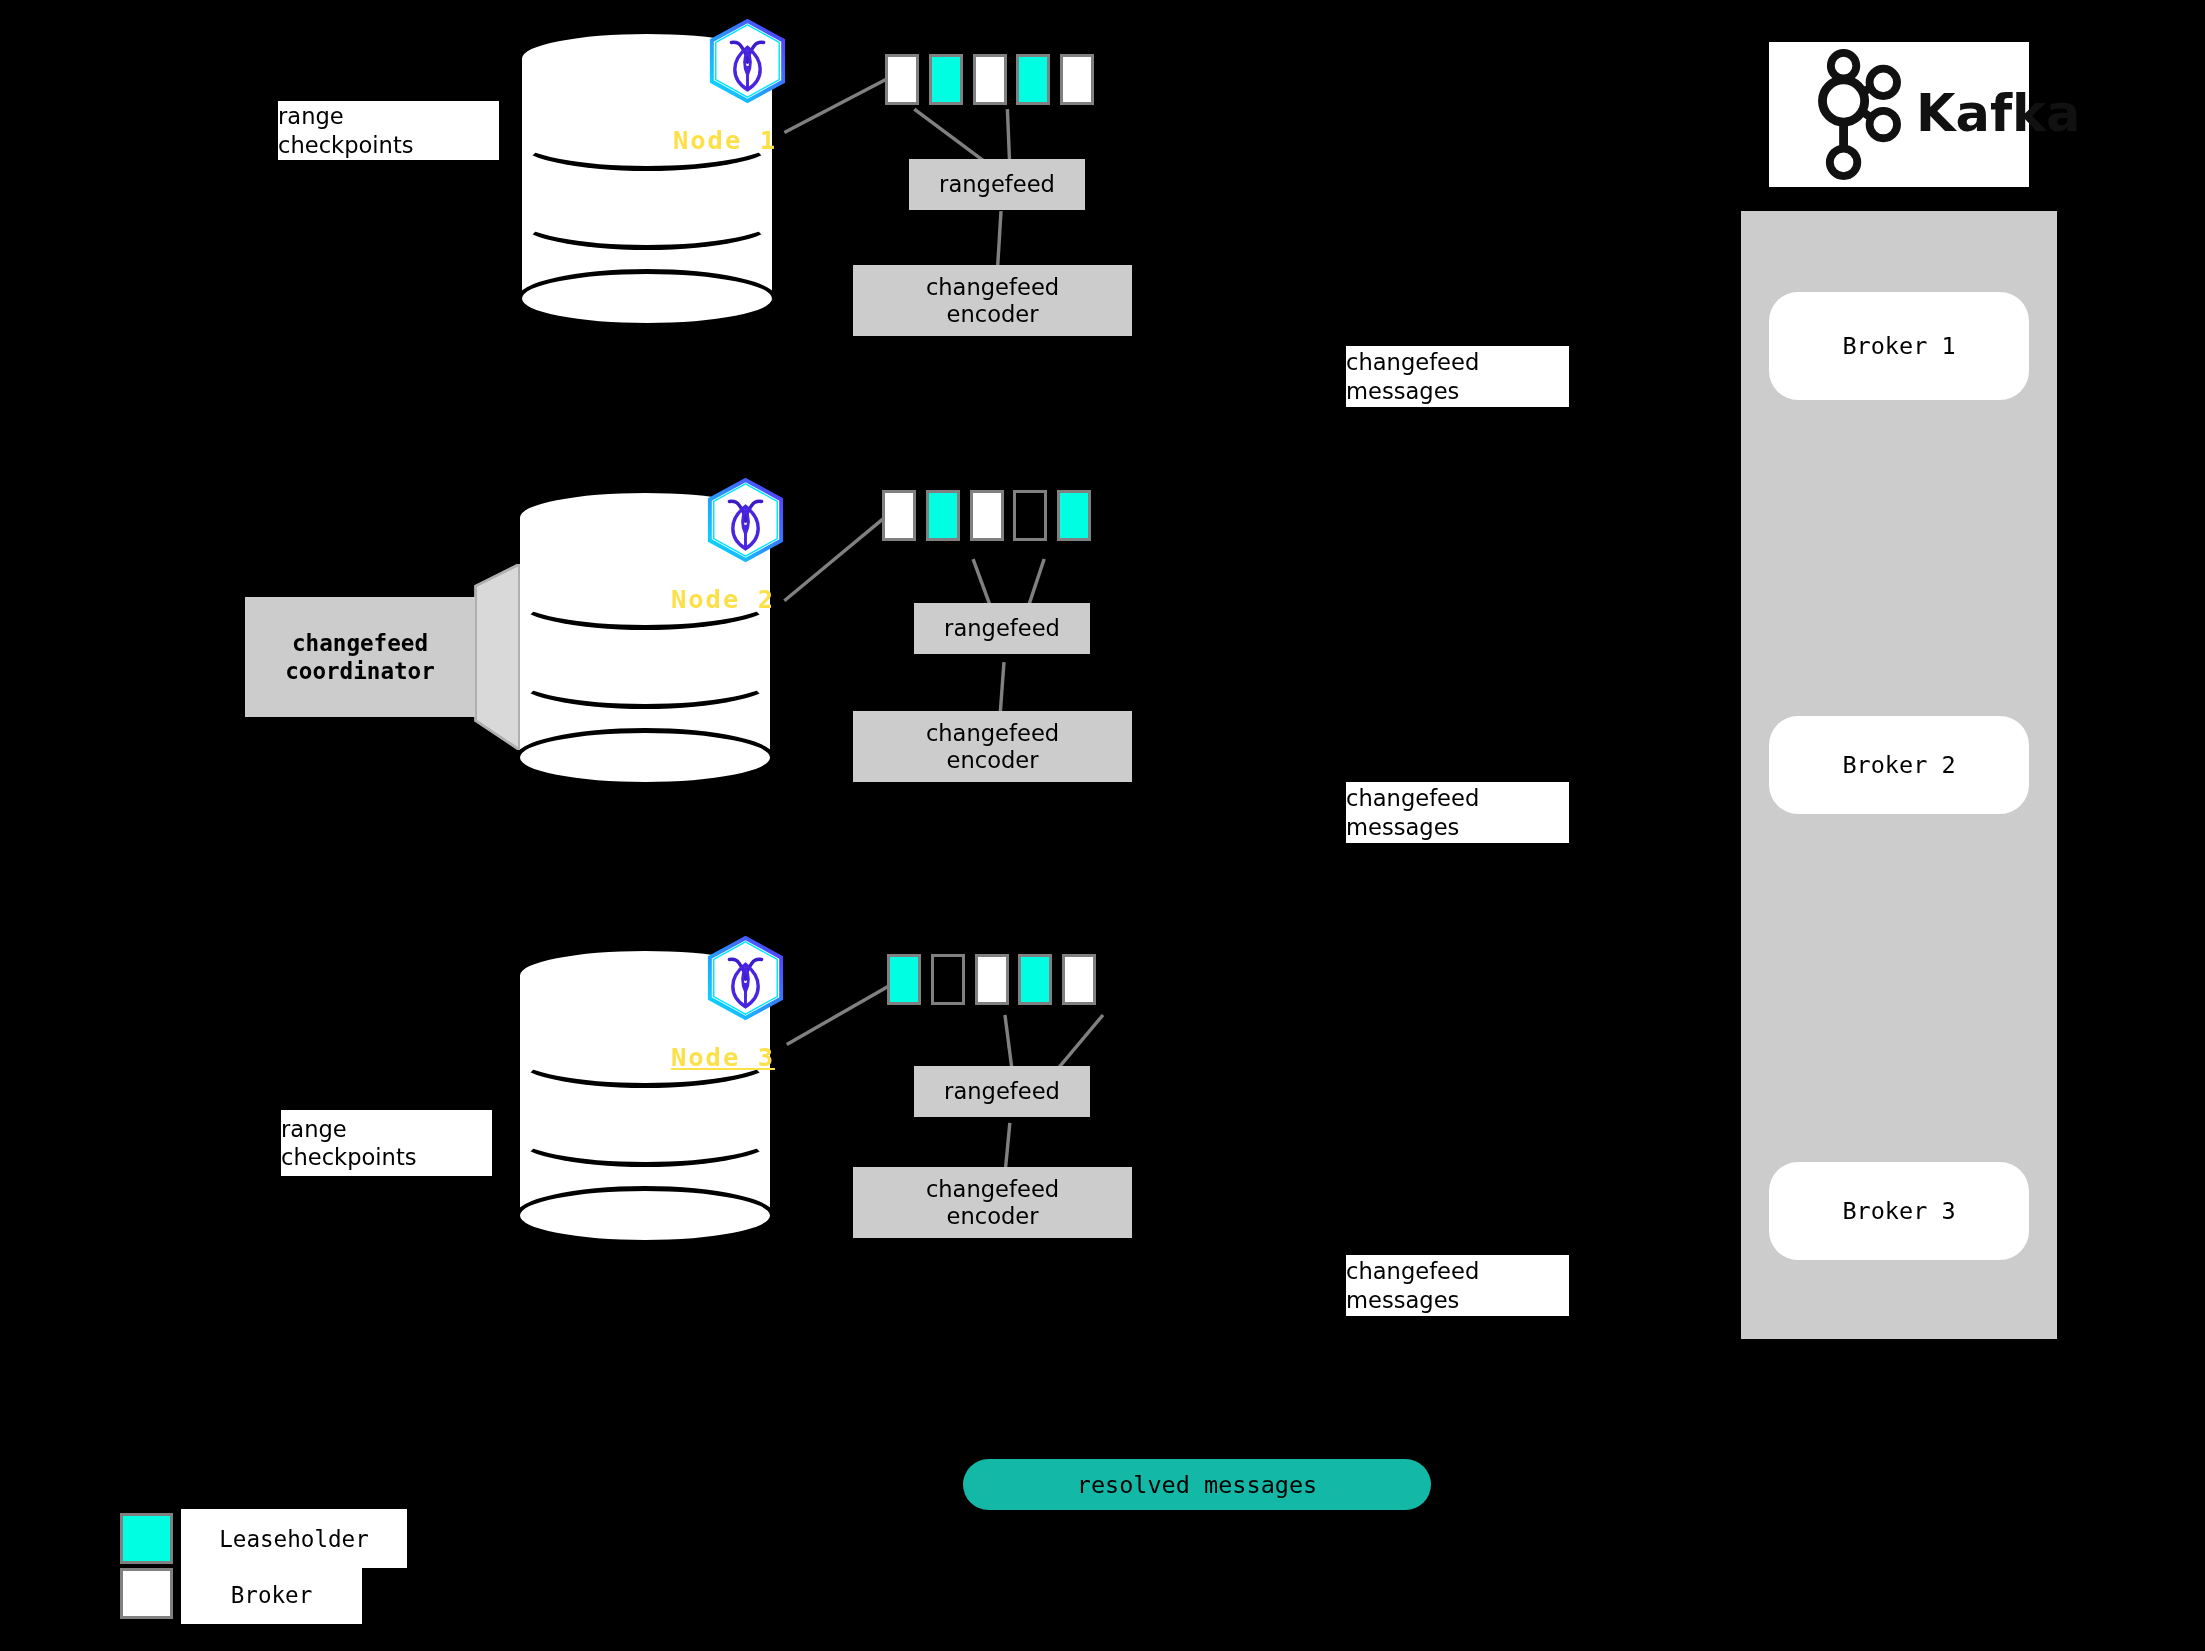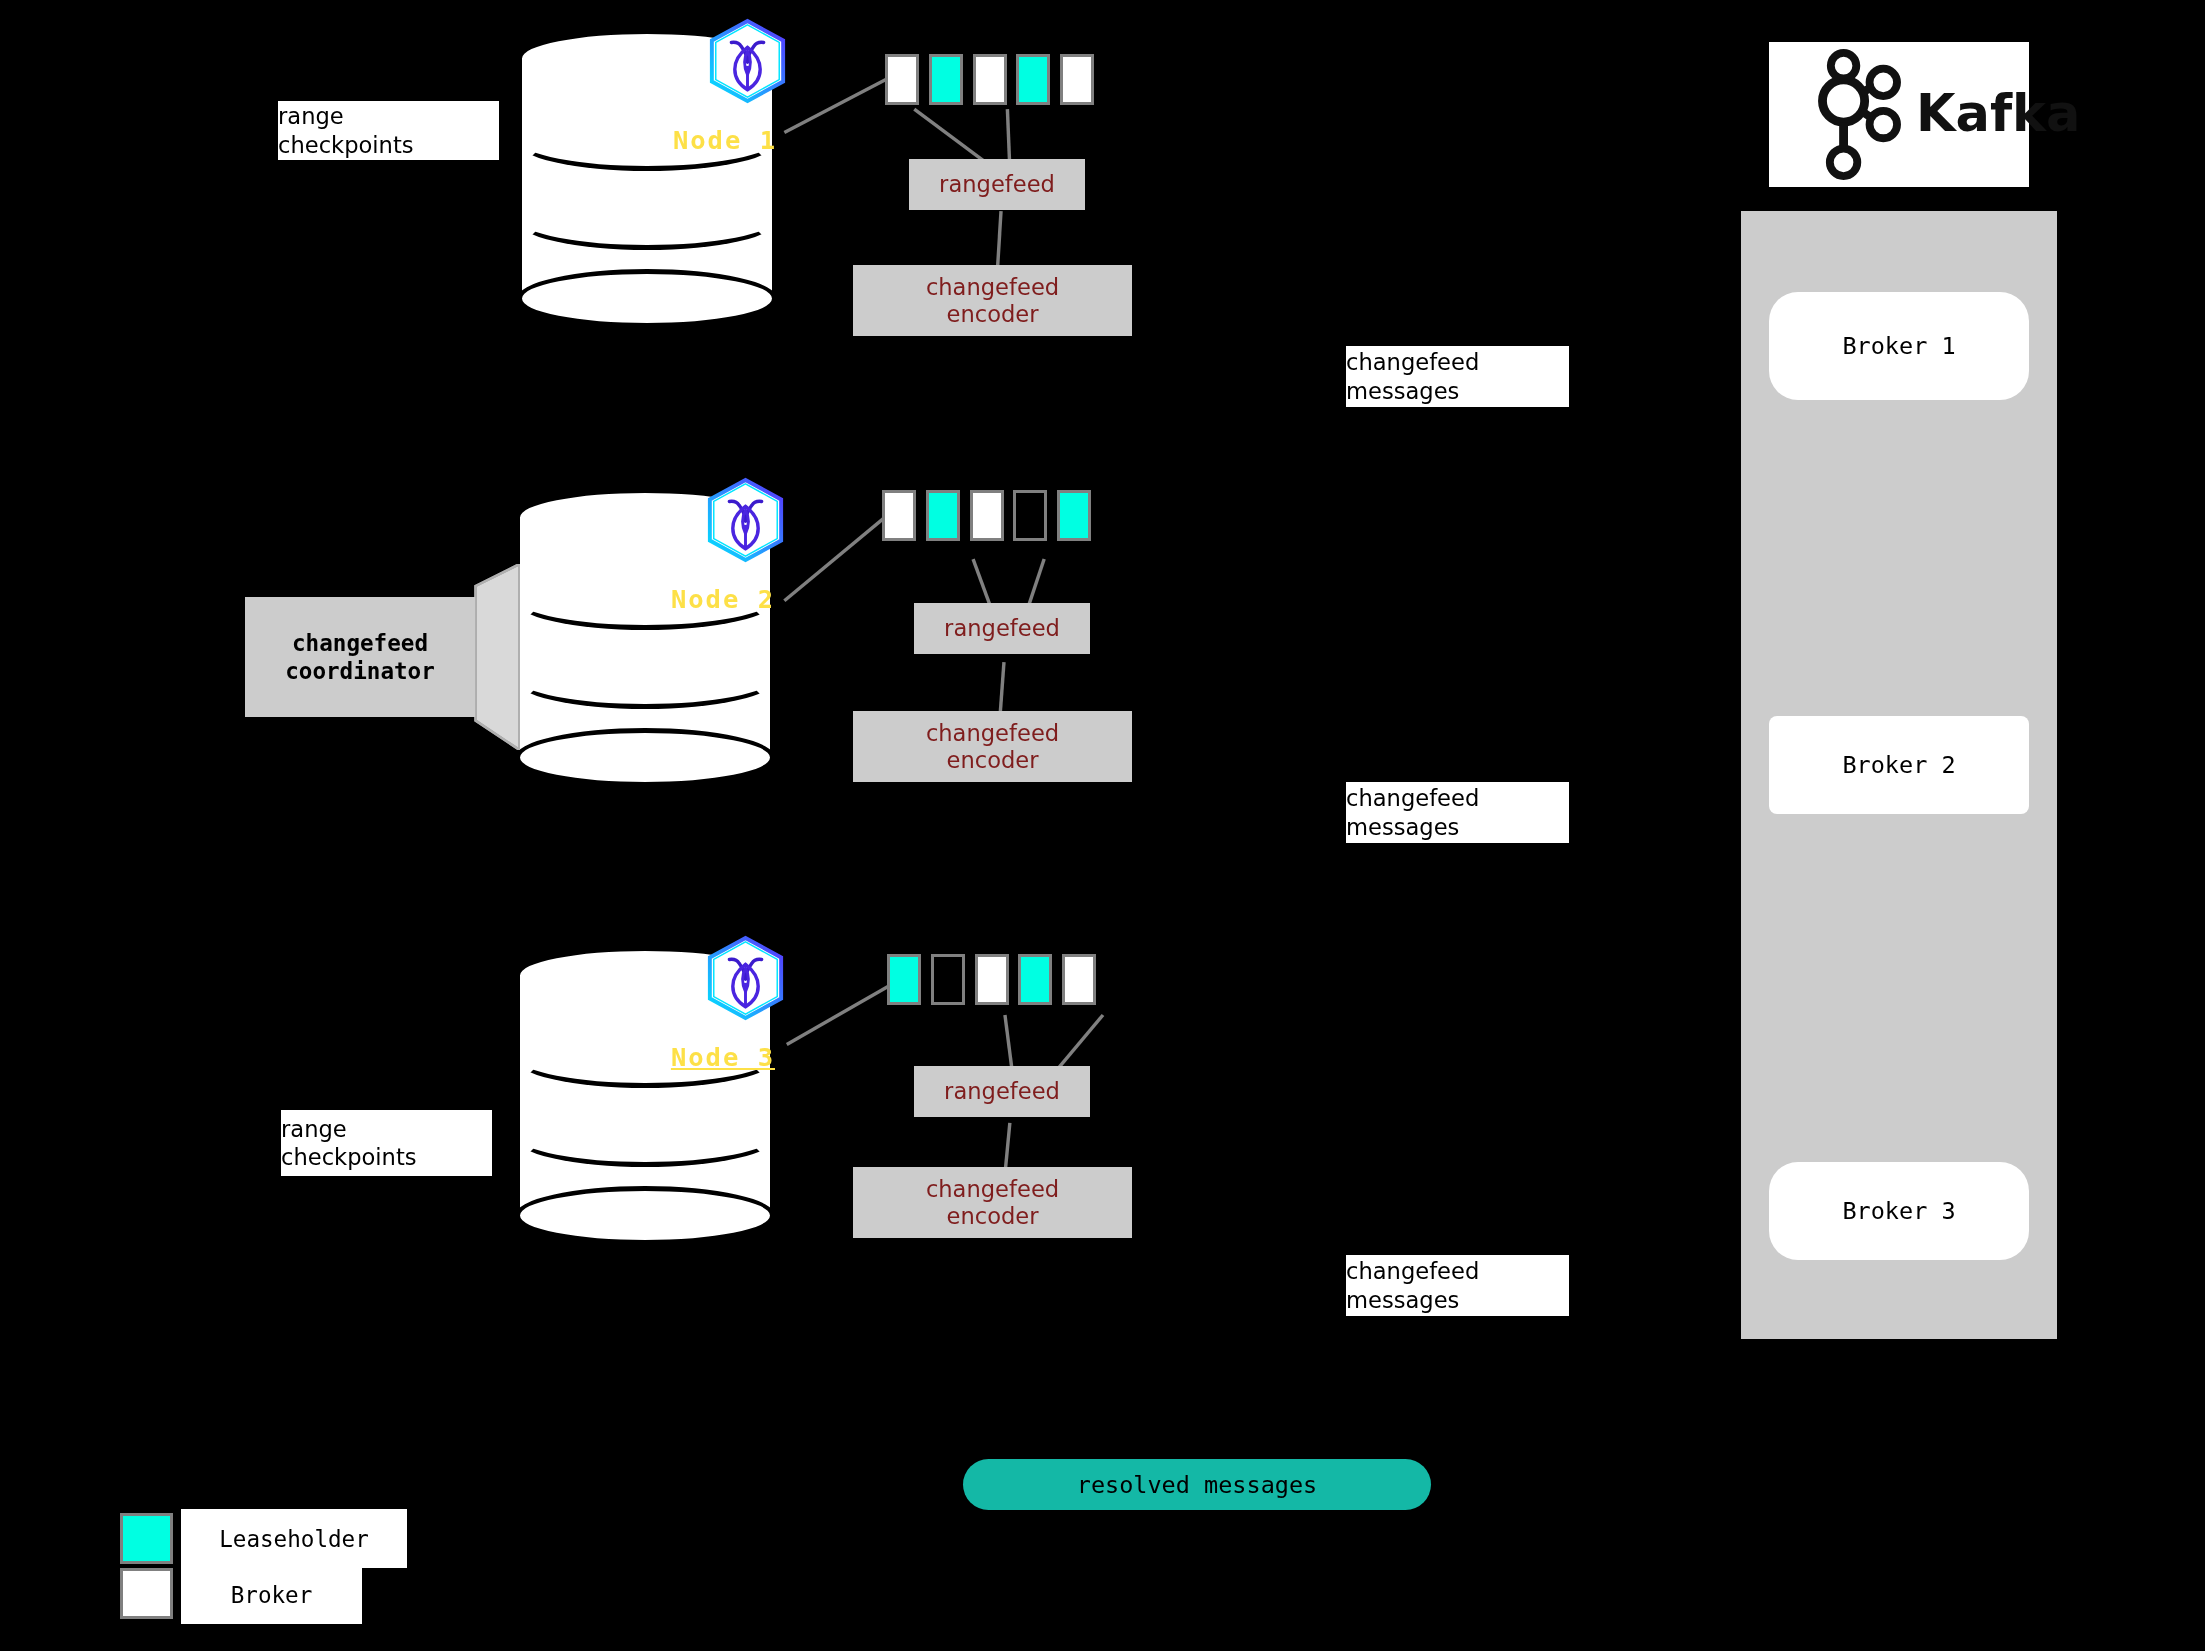--- a/index.html
+++ b/index.html
@@ -26,21 +26,21 @@
   .crdb{position:absolute;width:83px;height:88px;}
 
   
   .ranges{position:absolute;display:flex;gap:9.8px;}
   .rbox{width:34px;height:51px;border:3.4px solid #808080;box-sizing:border-box;}
   .rbox.lease{background:#00ffe2;}
   .rbox.replica{background:#ffffff;}
   .rbox.empty{background:transparent;}
 
   
-  .gbox{position:absolute;background:#cccccc;color:#7f1d1d;
+  .gbox{position:absolute;background:#cccccc;color:#000000;
         display:flex;align-items:center;justify-content:center;
         text-align:center;line-height:1.18;
         font-family:"DejaVu Sans","Liberation Sans",sans-serif;}
   .gbox.one{font-size:22.6px;}
   .gbox.two{font-size:22.6px;}
 
   
   .wbox{position:absolute;background:#ffffff;color:#000;
         display:flex;align-items:flex-start;justify-content:center;
         text-align:center;line-height:1.25;overflow:visible;
@@ -285,21 +285,21 @@
       <line x1="188" y1="103" x2="210" y2="92" stroke-width="17"></line>
       <line x1="188" y1="140" x2="210" y2="155" stroke-width="17"></line>
     </g>
   </svg>
   <div class="kafka-text" style="left:147px;top:42px;font-size:51px;">Kafka</div>
 </div>
 
 <div class="panel" style="left:1741px;top:211px;width:316px;height:1128px;"></div>
 
 <div class="broker" style="left:1769px;top:292px;width:260px;height:108px;">Broker 1</div>
-<div class="broker" style="left:1769px;top:716px;width:260px;height:98px;border-radius:8px;">Broker 2</div>
+<div class="broker" style="left:1769px;top:716px;width:260px;height:98px;">Broker 2</div>
 <div class="broker" style="left:1769px;top:1162px;width:260px;height:98px;">Broker 3</div>
 
 <div class="pill" style="left:963px;top:1459px;width:468px;height:51px;">resolved messages</div>
 
 <div class="legend-sw" style="left:120px;top:1513px;background:#00ffe2;"></div>
 <div class="legend-lbl" style="left:181px;top:1509px;width:226px;height:59px;">Leaseholder</div>
 
 <div class="legend-sw" style="left:120px;top:1568px;background:#ffffff;"></div>
 <div class="legend-lbl" style="left:181px;top:1565px;width:181px;height:59px;">Broker</div>
 

